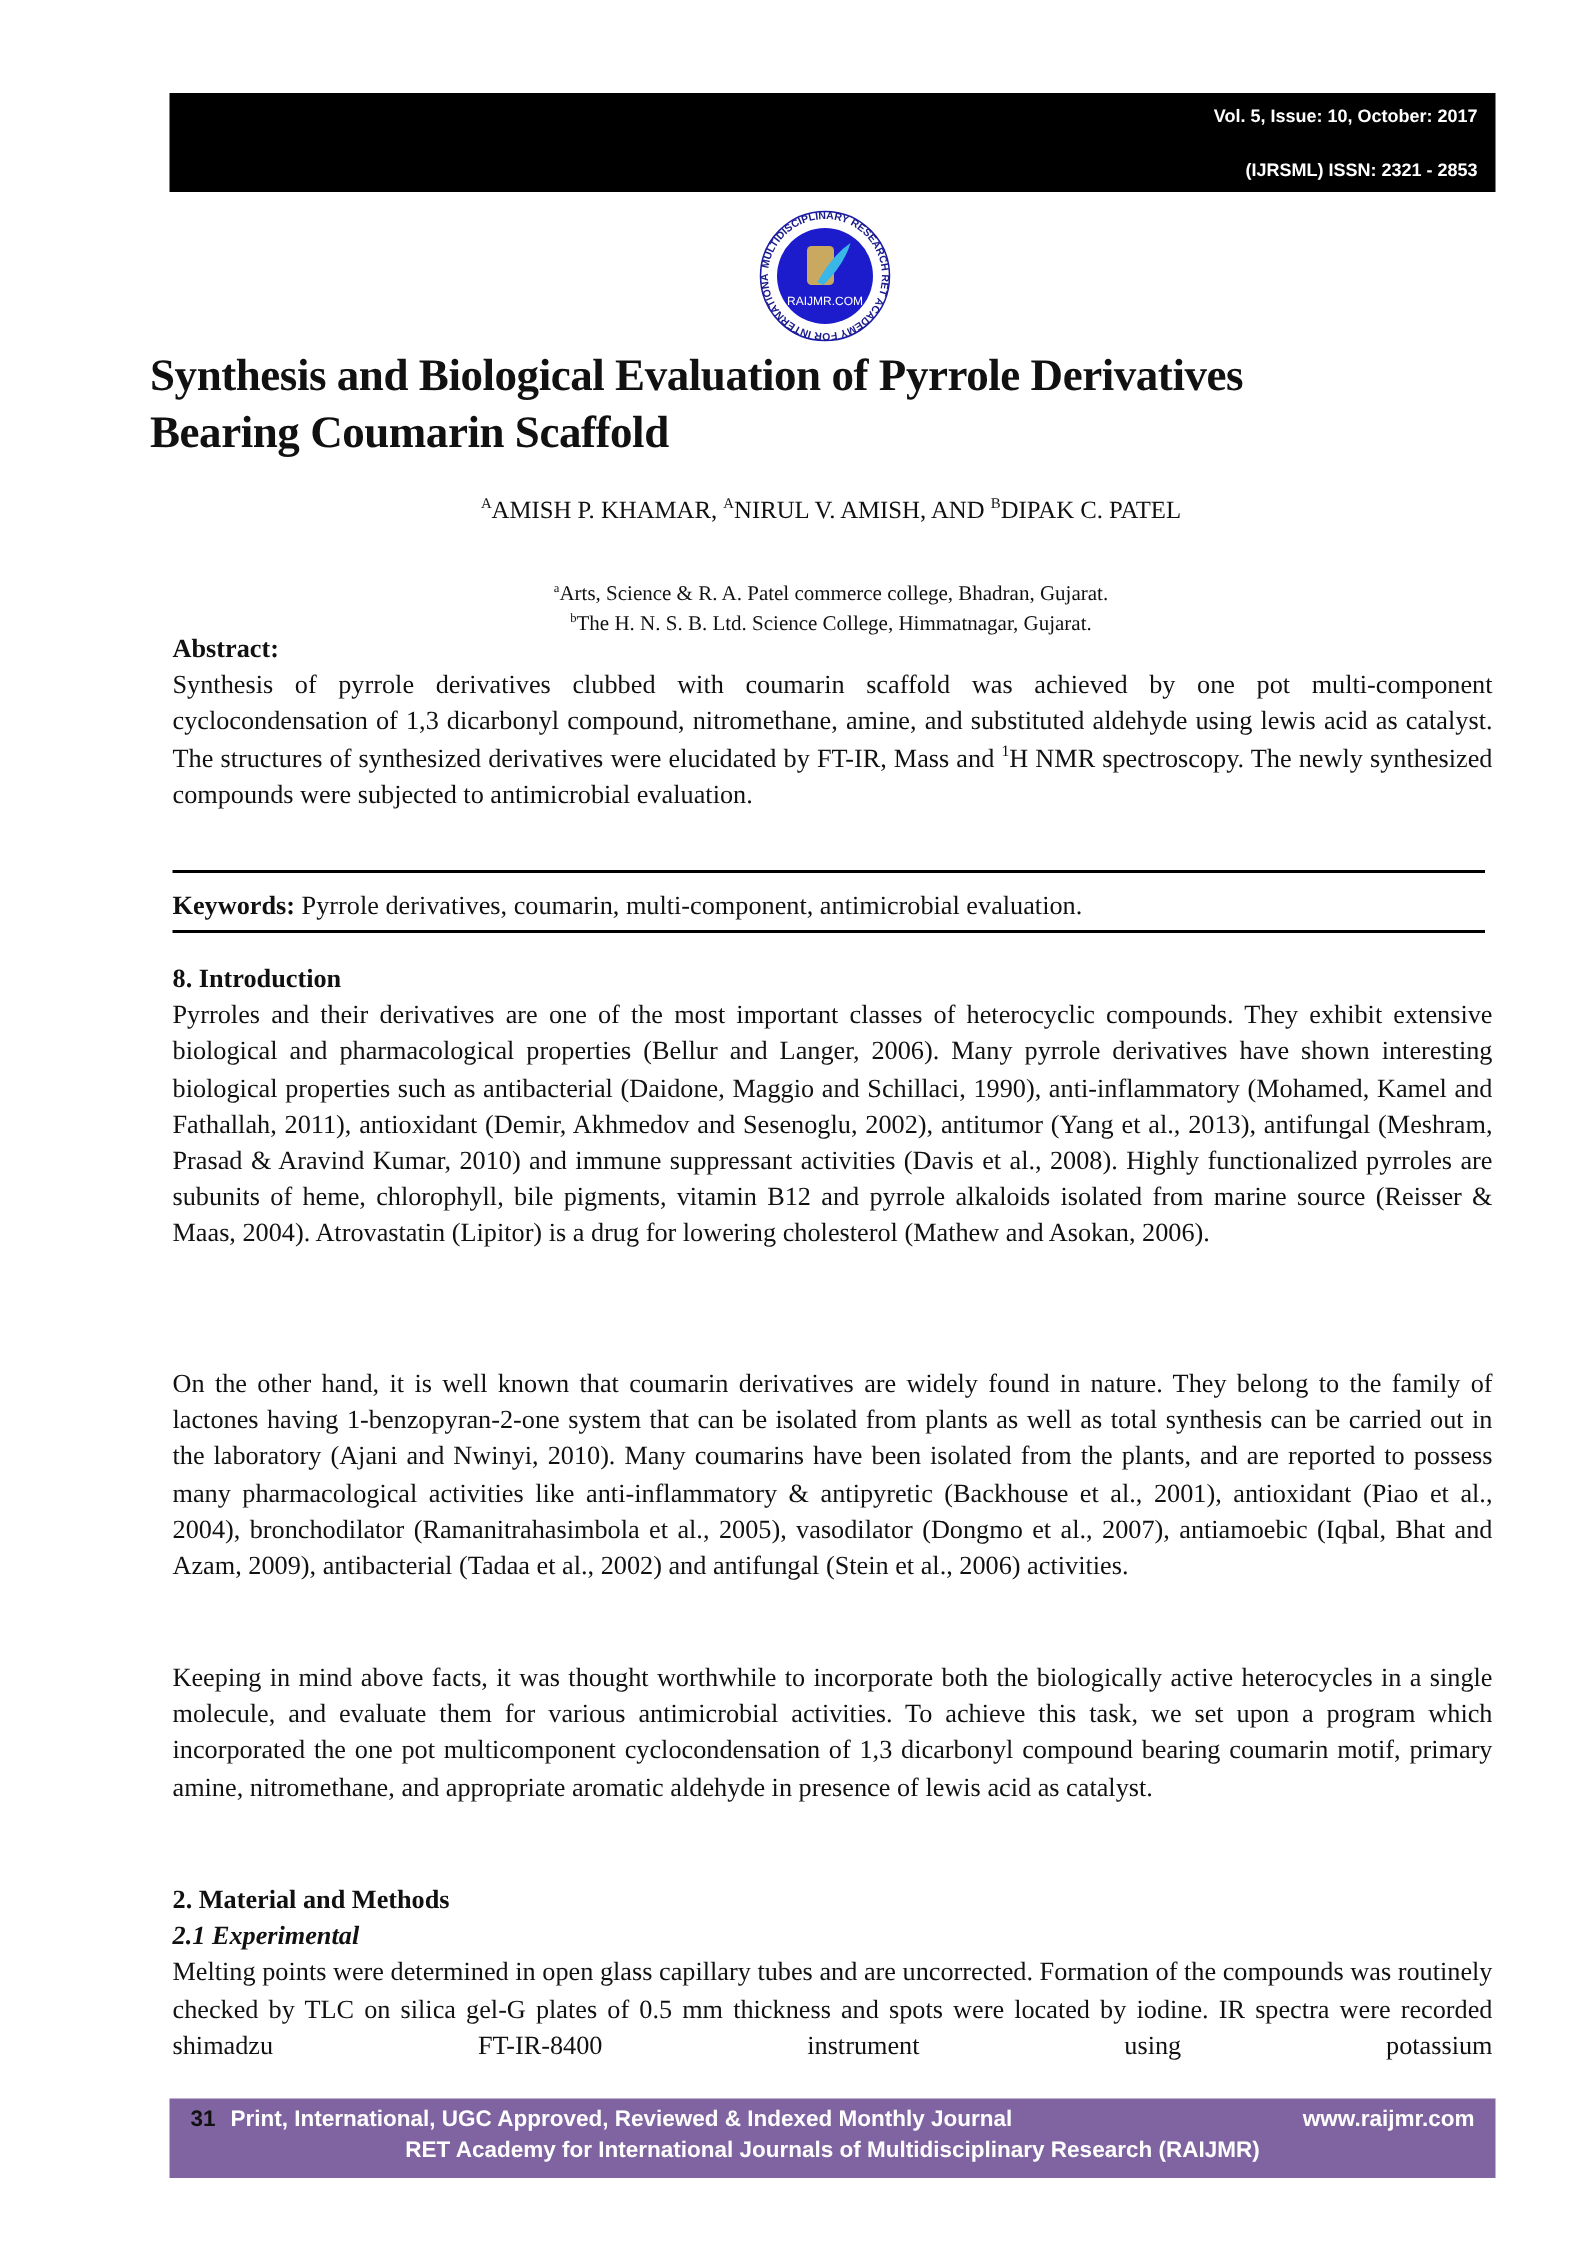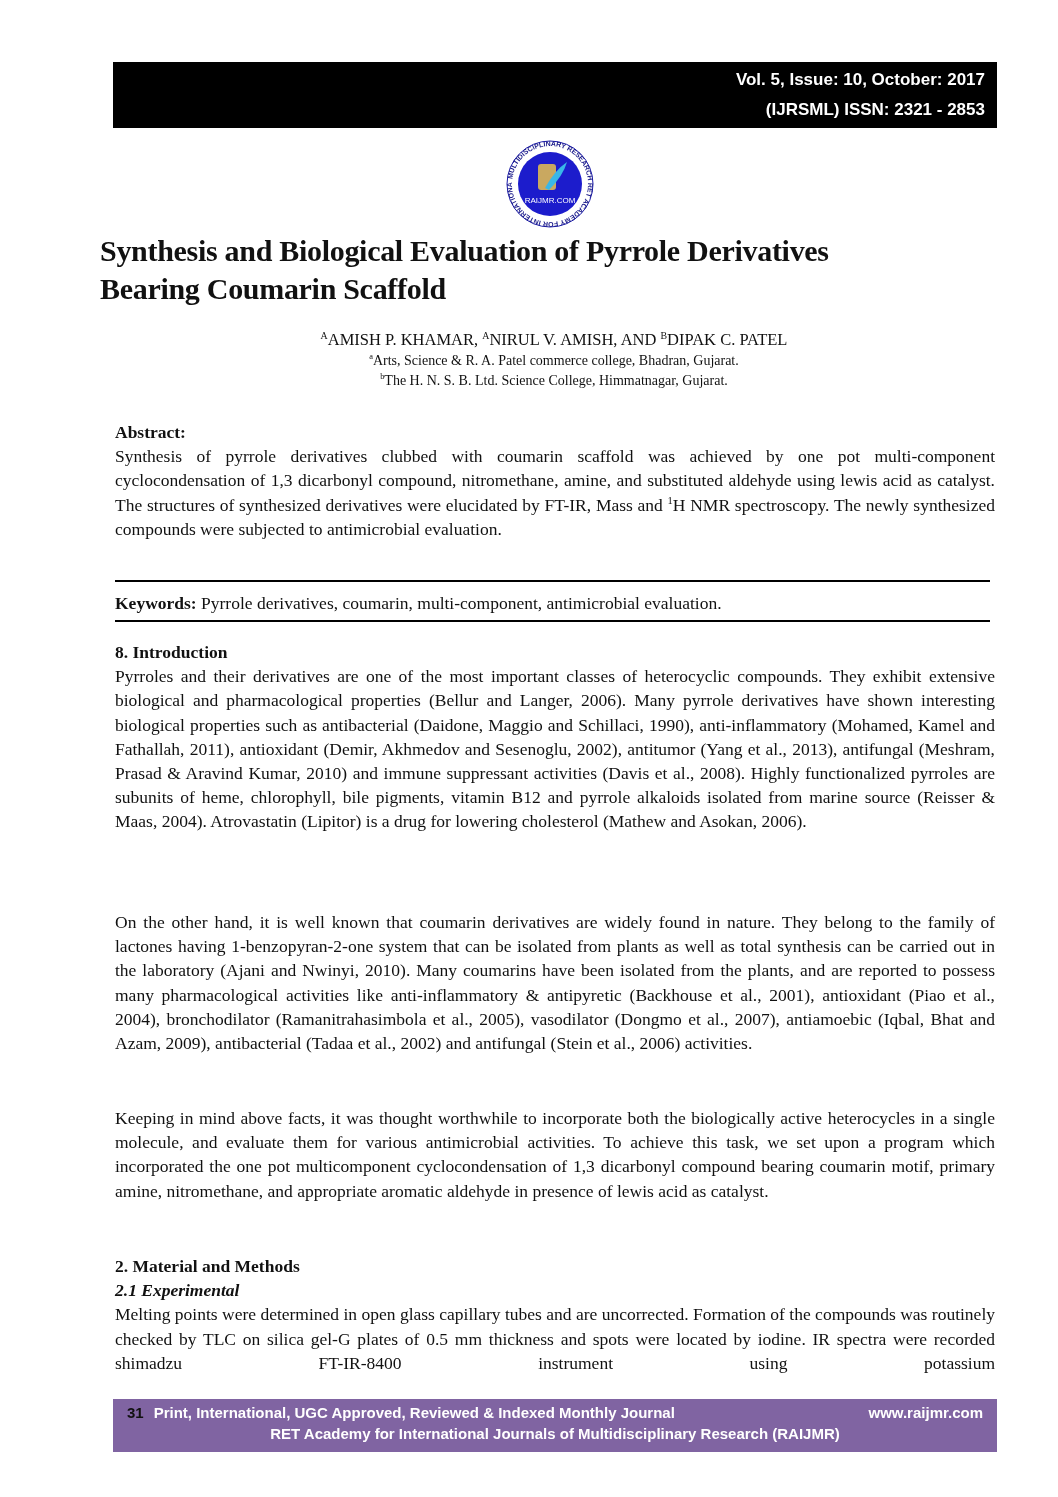--- a/index.html
+++ b/index.html
@@ -1,27 +1,27 @@
 <!DOCTYPE html>
 <html><head>
 <meta charset="utf-8">
 <style>
   html, body { margin: 0; padding: 0; background: #ffffff; }
   body { width: 1058px; height: 1497px; position: relative; overflow: hidden; font-family: "Liberation Serif", serif; color: #111; }
 
   .hdr { position: absolute; top: 62px; left: 113px; width: 884px; height: 66px; display: flex; }
   .hdr-left { background: #8064a2; width: 576px; color: #fff; font-family: "Liberation Sans", sans-serif; font-weight: bold; font-size: 15.5px; padding: 8px 10px; box-sizing: border-box; display: flex; flex-direction: column; justify-content: space-between; }
-  .hdr-right { background: #000; flex: 1; color: #fff; font-family: "Liberation Sans", sans-serif; font-weight: bold; font-size: 17px; padding: 8px 12px; box-sizing: border-box; display: flex; flex-direction: column; justify-content: space-between; align-items: flex-end; }
+  .hdr-right { background: #000; flex: 1; color: #fff; font-family: "Liberation Sans", sans-serif; font-weight: bold; font-size: 12px; padding: 8px 12px; box-sizing: border-box; display: flex; flex-direction: column; justify-content: space-between; align-items: flex-end; }
 
   .logo { position: absolute; top: 140px; left: 505px; width: 90px; height: 88px; }
 
   .title { position: absolute; top: 232px; left: 100px; width: 908px; font-weight: bold; font-size: 30px; line-height: 38px; letter-spacing: -0.3px; }
 
   .authors { position: absolute; top: 330px; left: 100px; width: 908px; text-align: center; font-size: 16.5px; line-height: 20px; }
-  .affil { position: absolute; left: 100px; width: 908px; text-align: center; font-size: 14px; line-height: 18px; }
+  .affil { position: absolute; left: 100px; width: 908px; text-align: center; font-size: 14px; line-height: 18px; margin-top: 36px; }
   sup { font-size: 0.6em; vertical-align: super; line-height: 0; }
 
   .text { position: absolute; left: 115px; width: 880px; font-size: 17.5px; line-height: 24.2px; text-align: justify; }
   .bold { font-weight: bold; }
   .ital { font-style: italic; font-weight: bold; }
   .rule { position: absolute; left: 115px; width: 875px; height: 2px; background: #000; }
 
   .ftr { position: absolute; top: 1399px; left: 113px; width: 884px; height: 53px; background: #8064a2; color: #fff; font-family: "Liberation Sans", sans-serif; font-weight: bold; font-size: 15px; box-sizing: border-box; padding: 5px 14px; }
   .ftr-row1 { display: flex; justify-content: space-between; }
   .ftr-row2 { text-align: center; margin-top: 4px; }

